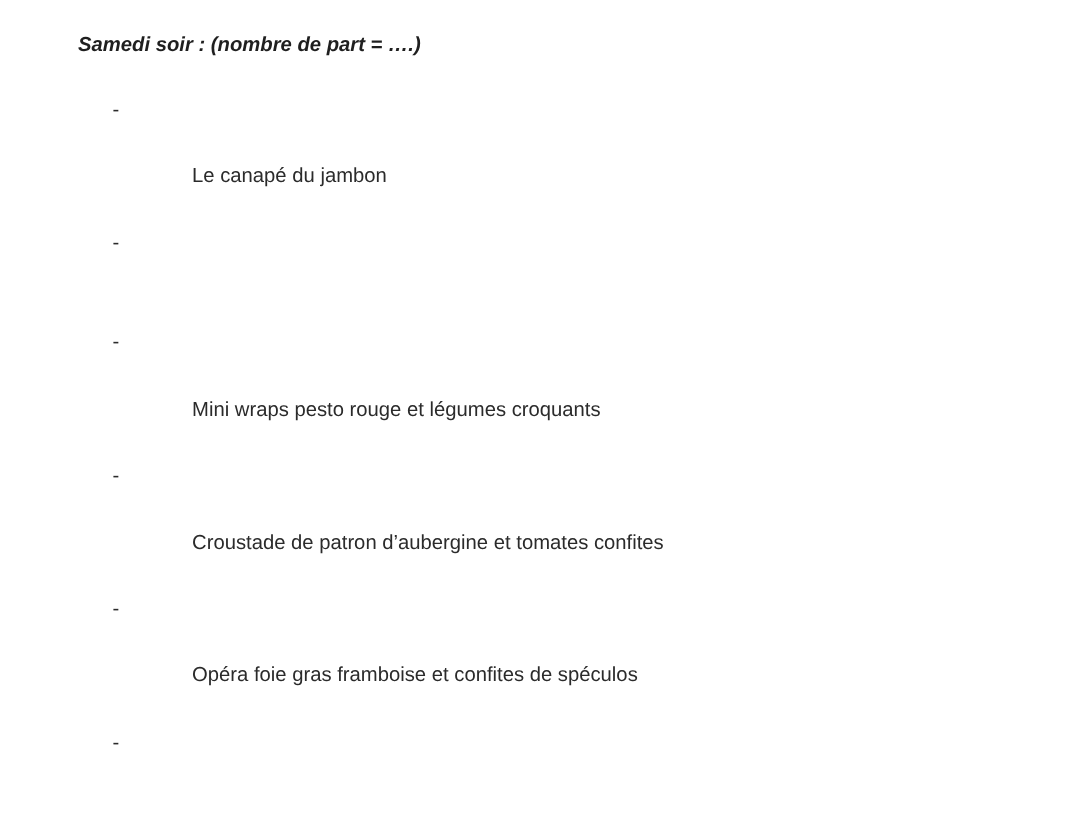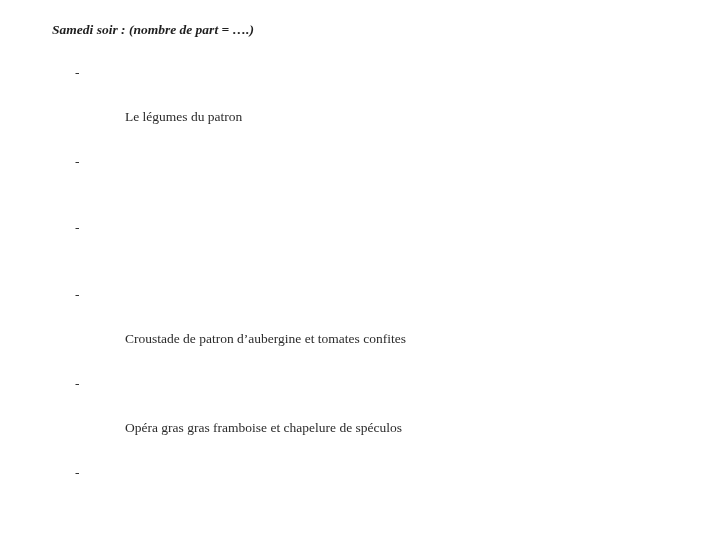--- a/index.html
+++ b/index.html
@@ -8,21 +8,21 @@
     padding: 0;
     background: #ffffff;
   }
 
   .page {
     position: relative;
     width: 720px;
     height: 555px;
     background: #ffffff;
     overflow: hidden;
-    font-family: Liberation Serif, serif;
+    font-family: Liberation Sans, sans-serif;
     color: #2b2b2b;
     -webkit-font-smoothing: antialiased;
   }
 
   .content {
     position: absolute;
     left: 52px;
     top: 19px;
     width: 640px;
   }
@@ -76,35 +76,36 @@
   <div class="content">
 
     <div class="doc-heading">Samedi soir : (nombre de part = ….)</div>
 
 
     <div class="gap-after-vh"></div>
 
     <ul class="dash-list list-primary">
       <li class="dash-item">
         <span class="dash-marker">-</span>
-        <span>Le légumes du patron</span>
+        <span>Le canapé du jambon</span>
       </li>
       <li class="dash-item">
         <span class="dash-marker">-</span>
       </li>
       <li class="dash-item">
         <span class="dash-marker">-</span>
+        <span>Mini wraps pesto rouge et légumes croquants</span>
       </li>
       <li class="dash-item">
         <span class="dash-marker">-</span>
         <span>Croustade de patron d’aubergine et tomates confites</span>
       </li>
       <li class="dash-item">
         <span class="dash-marker">-</span>
-        <span>Opéra gras gras framboise et chapelure de spéculos</span>
+        <span>Opéra foie gras framboise et confites de spéculos</span>
       </li>
       <li class="dash-item">
         <span class="dash-marker">-</span>
         
       </li>
 
     </ul>
 
   </div>
 </div>

